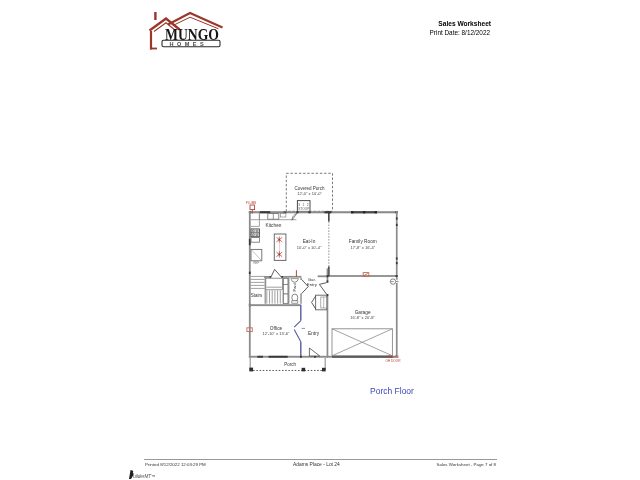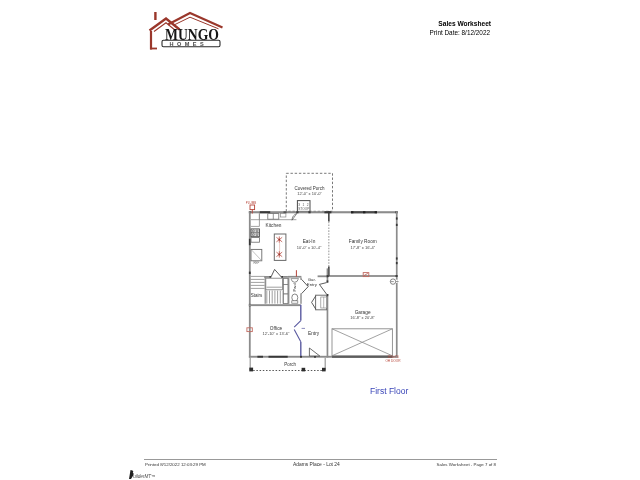--- a/index.html
+++ b/index.html
@@ -355,21 +355,21 @@
   <line x1="364.2" y1="275.4" x2="367.8" y2="273.4" stroke="#b64438" stroke-width="0.7"></line>
 </g>
 
 <g>
   <text transform="translate(393 358.4) scale(0.4)" font-size="8" fill="#b64438" text-anchor="middle">16'0x7'0</text>
   <text transform="translate(393 362.4) scale(0.4)" font-size="8" fill="#b64438" text-anchor="middle">OH DOOR</text>
 </g>
 
 </svg>
 
-<div class="abs" style="left:370px;top:386px;font-size:8.5px;color:#3a46b8;">First Floor</div>
+<div class="abs" style="left:370px;top:386px;font-size:8.5px;color:#3a46b8;">Porch Floor</div>
 
 <div class="abs" style="left:144px;top:459px;width:353px;height:1px;background:#999;"></div>
 
 <div class="abs" style="left:145px;top:461.5px;font-size:4.4px;color:#333;">Printed 8/12/2022 12:03:29 PM</div>
 
 <div class="abs" style="left:293px;top:461.5px;font-size:4.9px;color:#333;">Adams Place - Lot 24</div>
 
 <div class="abs" style="right:144px;top:461.5px;font-size:4.4px;color:#333;">Sales Worksheet - Page 7 of 8</div>
 
 <svg class="abs" style="left:127px;top:469px" width="30" height="11" viewBox="0 0 30 11">

